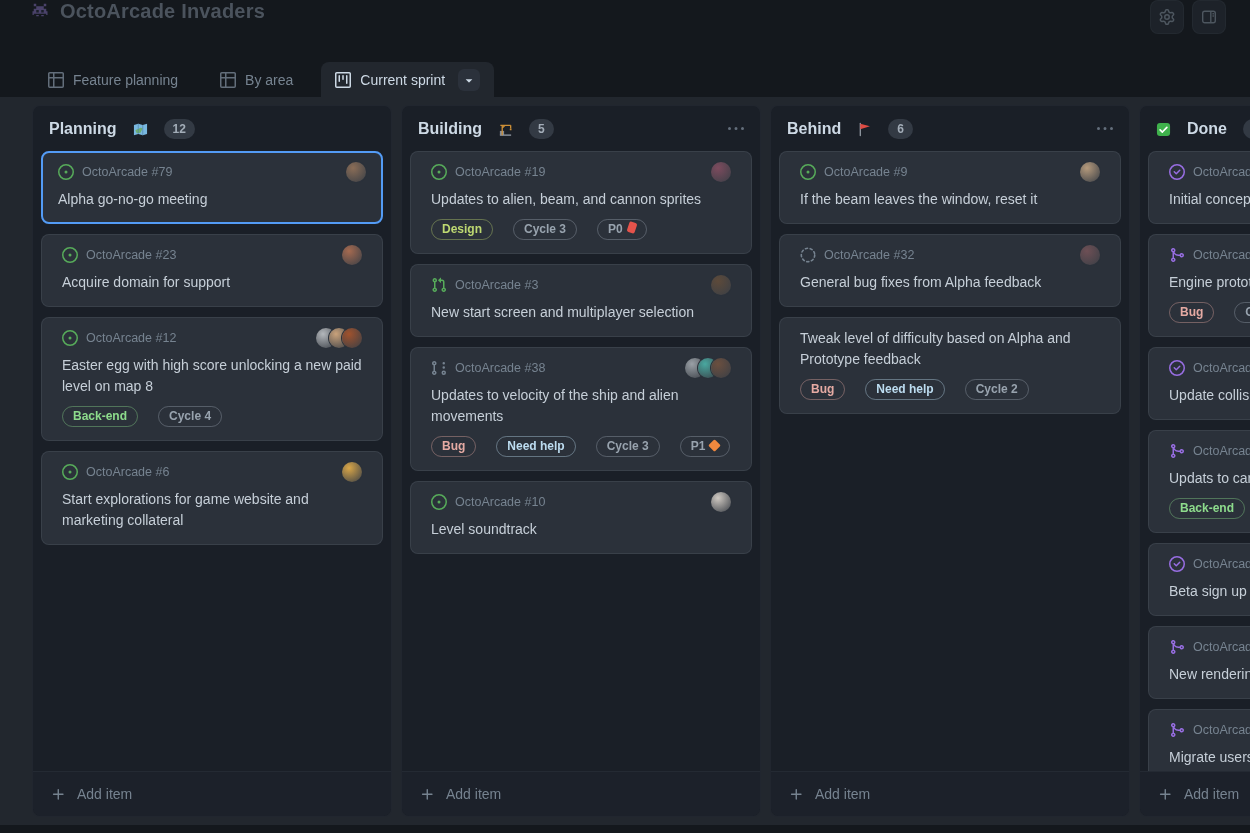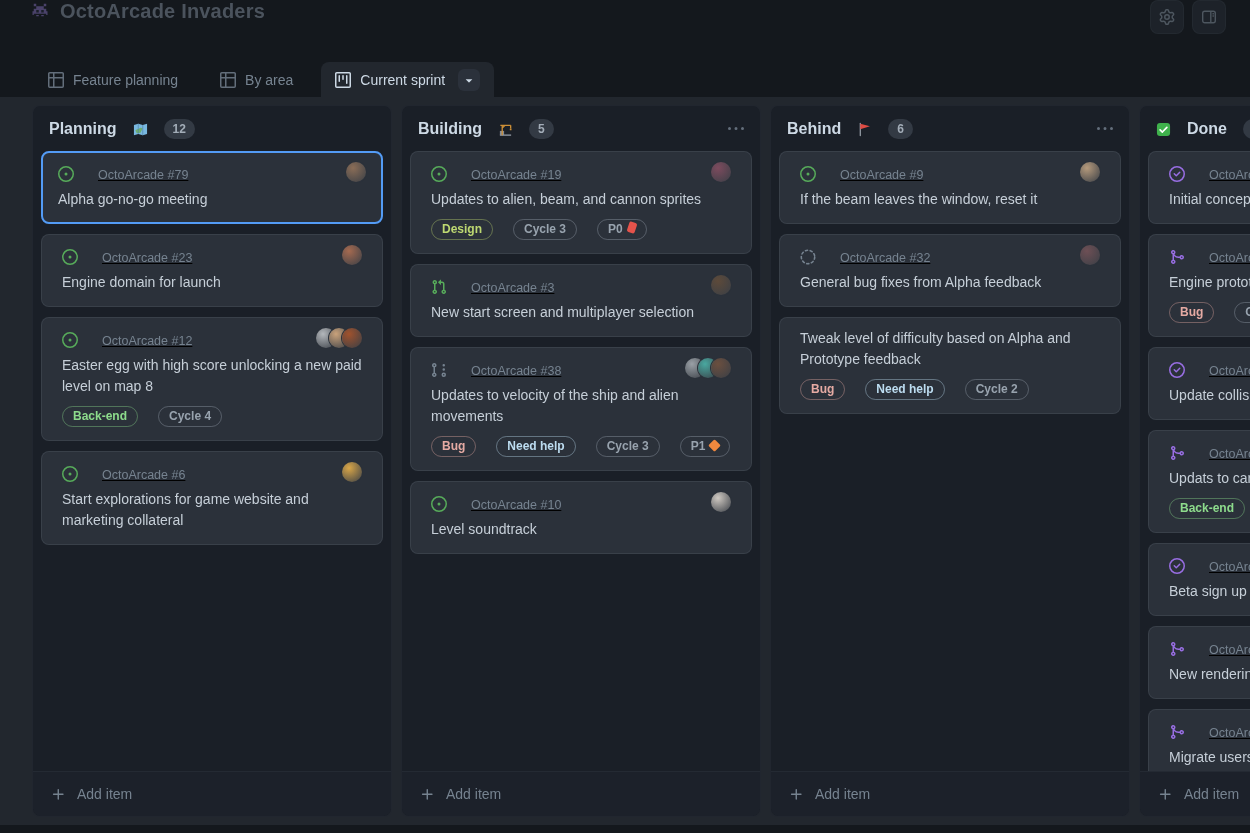--- a/index.html
+++ b/index.html
@@ -36,21 +36,21 @@
   .col-emoji { display:inline-flex; align-items:center; }
   .col-count { background:#333a44; color:#a3adb8; font-size:12px; font-weight:600; border-radius:10px;
                padding:2px 9px; line-height:16px; }
   .col-menu { margin-left:auto; color:#636e7b; cursor:pointer; display:flex; align-items:center; }
   .col-menu svg { fill:#636e7b; }
 
   .col-cards { flex:1; overflow:hidden; padding:3px 8px 8px; display:flex; flex-direction:column; gap:10px; }
   .card { background:#2b313a; border:1px solid rgba(205,217,229,.09); border-radius:8px;
           padding:10px 20px 13px; cursor:pointer; }
   .card.selected { border:2px solid #539bf5; padding:9px 15px 12px; }
-  .card-head { display:flex; align-items:flex-end; gap:24px; min-height:20px; margin-bottom:7px;text-decoration:underline; }
+  .card-head { display:flex; align-items:center; gap:8px; min-height:20px; margin-bottom:7px; }
   .card-icon { display:inline-flex; width:16px; height:16px; }
   .card-id { font-size:12.5px; color:#768390; }
   .avatar-stack { margin-left:auto; display:flex; }
   .avatar { width:20px; height:20px; border-radius:50%; box-shadow:0 0 0 1px #2b313a; }
   .avatar + .avatar { margin-left:-7px; }
   .card-title { font-size:14px; color:#c6cfd8; line-height:1.5; }
   .card-labels { display:flex; gap:20px; flex-wrap:wrap; margin-top:9px; }
   .label { font-size:12px; font-weight:600; border:1px solid; border-radius:999px; padding:1px 10px;
            line-height:17px; display:inline-flex; align-items:center; gap:5px; }
   .e-fire { width:8px; height:11px; background:#e5534b; border-radius:2px; transform:rotate(18deg); display:inline-block; }
@@ -163,21 +163,21 @@
               <svg viewBox="0 0 16 16" width="16" height="16" fill="#57ab5a">
                 <path d="M8 9.5a1.5 1.5 0 1 0 0-3 1.5 1.5 0 0 0 0 3Z"></path>
                 <path d="M8 0a8 8 0 1 1 0 16A8 8 0 0 1 8 0ZM1.5 8a6.5 6.5 0 1 0 13 0 6.5 6.5 0 0 0-13 0Z"></path>
               </svg>
             </span>
             <span class="card-id">OctoArcade #23</span>
             <span class="avatar-stack">
               <span class="avatar" style="background: radial-gradient(circle at 35% 30%, rgb(165, 106, 80), rgb(58, 63, 70));"></span>
             </span>
           </div>
-          <div class="card-title">Engine domain for launch</div>
+          <div class="card-title">Acquire domain for support</div>
         </article>
         <article class="card">
           <div class="card-head">
             <span class="card-icon">
               <svg viewBox="0 0 16 16" width="16" height="16" fill="#57ab5a">
                 <path d="M8 9.5a1.5 1.5 0 1 0 0-3 1.5 1.5 0 0 0 0 3Z"></path>
                 <path d="M8 0a8 8 0 1 1 0 16A8 8 0 0 1 8 0ZM1.5 8a6.5 6.5 0 1 0 13 0 6.5 6.5 0 0 0-13 0Z"></path>
               </svg>
             </span>
             <span class="card-id">OctoArcade #12</span>

